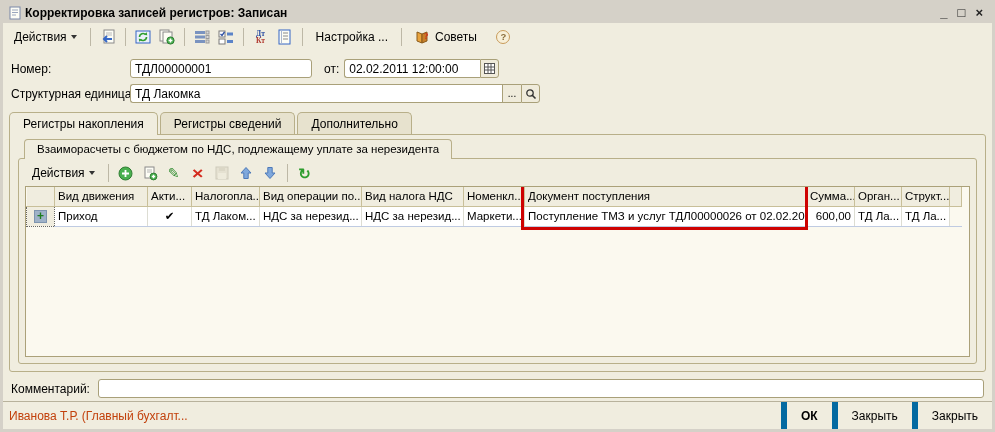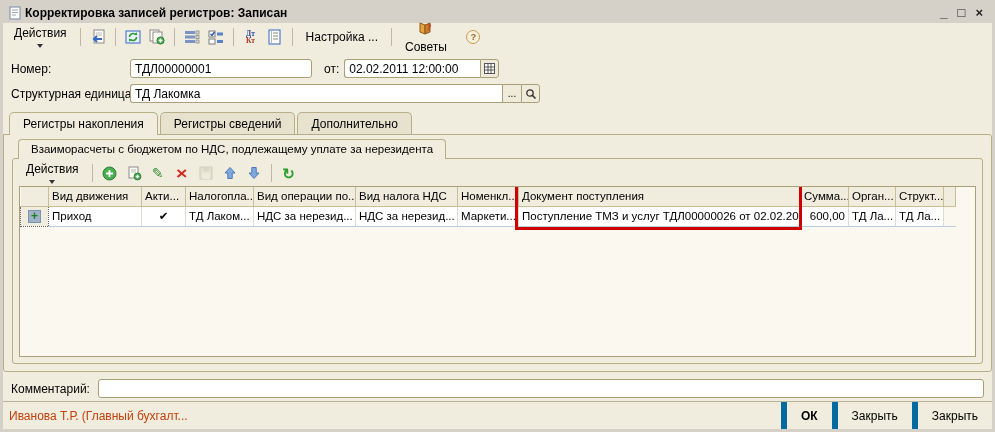--- a/index.html
+++ b/index.html
@@ -11,21 +11,21 @@
     font-family:"Liberation Sans", sans-serif; font-size:12px; color:#000;
   }
   
   .titlebar { height:20px; background:#D5D1C8; display:flex; align-items:center; padding:0 5px; gap:3px; }
   .title-text { font-weight:bold; font-size:12px; flex:1; white-space:nowrap; overflow:hidden; }
   .win-controls { display:flex; align-items:center; gap:10px; padding-right:4px; }
   .wbtn { font-weight:bold; font-size:13px; line-height:14px; color:#222; cursor:default; }
   
   .toolbar { display:flex; align-items:center; height:28px; padding:0 4px; gap:2px; }
   .flatbtn { background:transparent; border:1px solid transparent; border-radius:2px; padding:2px 6px;
-             font:inherit; display:inline-flex; align-items:center; gap:4px; white-space:nowrap;flex-direction:column; }
+             font:inherit; display:inline-flex; align-items:center; gap:4px; white-space:nowrap; }
   .caret { width:0; height:0; border-left:3px solid transparent; border-right:3px solid transparent; border-top:4px solid #333; display:inline-block; }
   .sep { width:1px; height:18px; background:#BDB8A6; margin:0 4px; flex:none; }
   .iconbtn { width:22px; height:22px; display:inline-flex; align-items:center; justify-content:center;
              background:transparent; border:1px solid transparent; border-radius:2px; padding:0; }
   .iconbtn.disabled { opacity:.45; }
   .dtkt { display:flex; flex-direction:column; font-size:7.5px; font-weight:bold; line-height:7px; font-family:"Liberation Serif", serif; }
   .dtkt .dt { color:#2B4EA2; align-self:flex-start; }
   .dtkt .kt { color:#B0382E; align-self:flex-end; }
   .glyph-edit { color:#2E8B2E; font-size:14px; line-height:14px; }
   .glyph-del { color:#D42B1E; font-size:13px; font-weight:900; line-height:13px; }
@@ -39,21 +39,21 @@
   .sqbtn { width:19px; height:19px; border:1px solid #A9A079; background:#EFEBDB; display:inline-flex;
            align-items:center; justify-content:center; padding:0; }
   .sqbtn.last { border-radius:0 3px 3px 0; }
   .sqbtn.mid { border-right:none; font:inherit; }
   .ot-label { margin:0 5px 0 12px; }
   
   .tabs { display:flex; gap:2px; margin:9px 0 0 6px; position:relative; z-index:3; }
   .tab { height:22px; padding:4px 13px 0 13px; background:#E7E2CE; border:1px solid #B8AF89; border-bottom:none;
          border-radius:5px 5px 0 0; position:relative; white-space:nowrap; font-size:12px; }
   .tab.active { background:#F0EDDF; height:23px; margin-bottom:-1px; z-index:4; }
-  .panel { margin:0 0; height:238px; border:1px solid #B8AF89; border-radius:0 3px 3px 3px;
+  .panel { margin:0 6px; height:238px; border:1px solid #B8AF89; border-radius:0 3px 3px 3px;
            background:#F0EDDF; position:relative; z-index:1; padding:4px 8px 8px 8px; }
   .inner-tabs { display:flex; margin-left:6px; position:relative; z-index:3; }
   .inner-tab { height:20px; padding:3px 12px 0 12px; background:#F0EDDF; border:1px solid #B8AF89; border-bottom:none;
                border-radius:4px 4px 0 0; margin-bottom:-1px; font-size:11.5px; white-space:nowrap; position:relative; z-index:3; }
   .inner-panel { border:1px solid #B8AF89; border-radius:3px; height:206px; padding:1px 6px 6px 6px; position:relative; z-index:1; background:#F0EDDF; }
   .tbl-toolbar { display:flex; align-items:center; height:26px; gap:2px; }
   
   .table-wrap { position:relative; border:1px solid #ABA179; background:#FBF9EF; height:171px; overflow:hidden; }
   table.grid { border-collapse:collapse; table-layout:fixed; width:935px; font-size:11.5px; }
   .grid th { height:19px; background:#F0EDDF; border-right:1px solid #C8BF99; border-bottom:1px solid #C8BF99;

